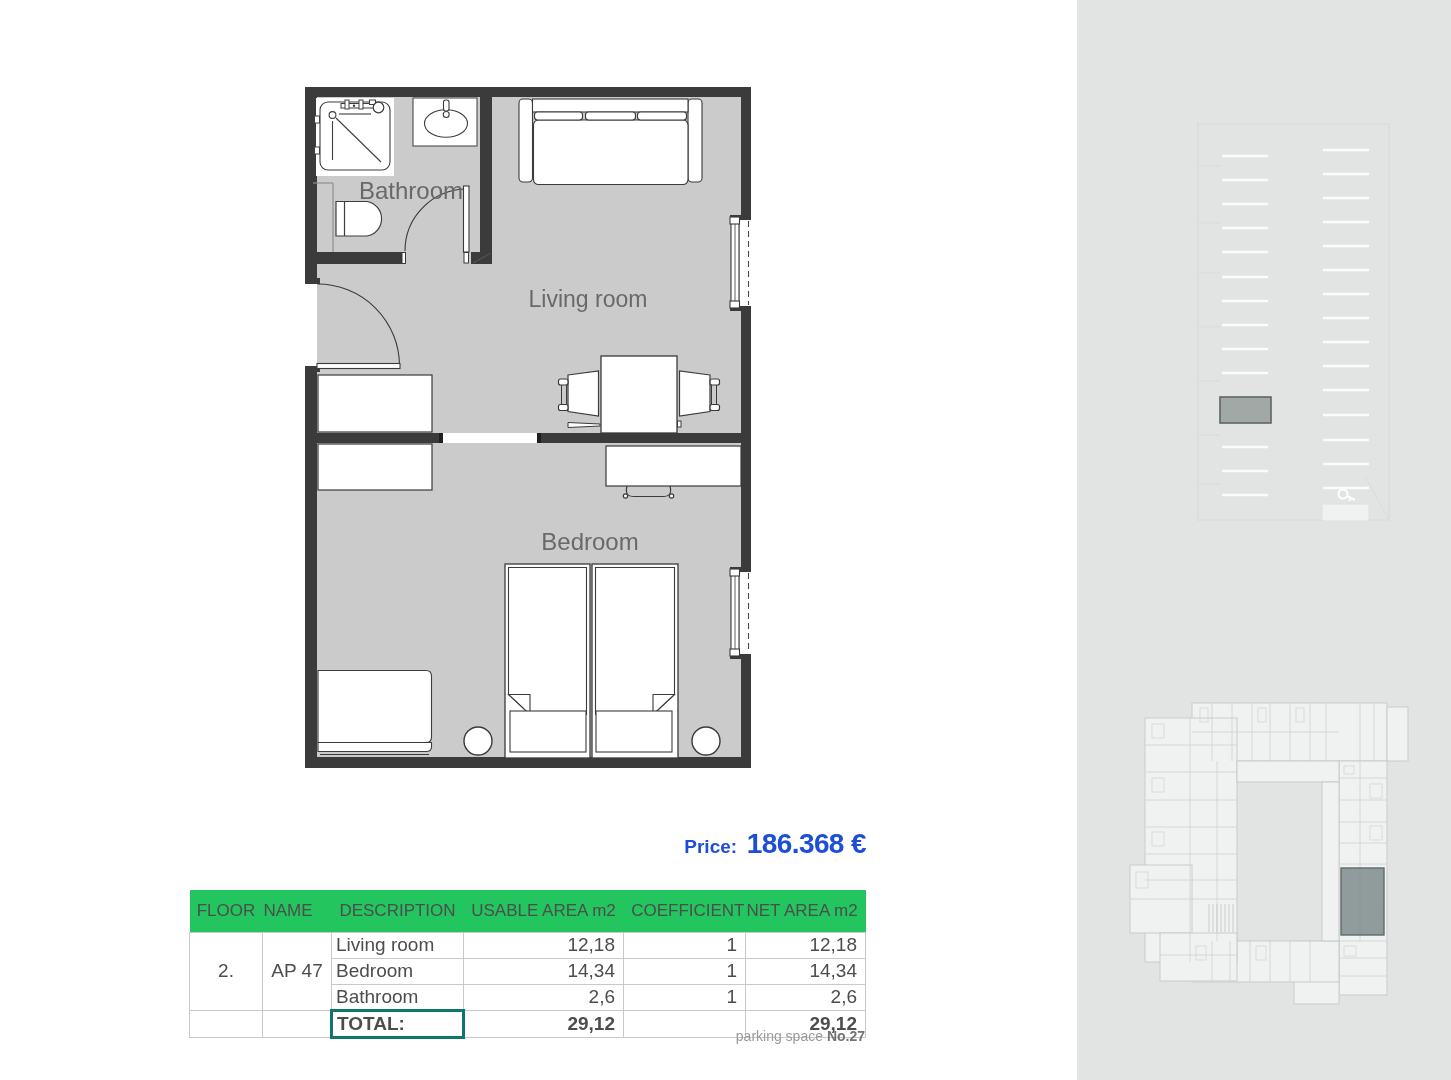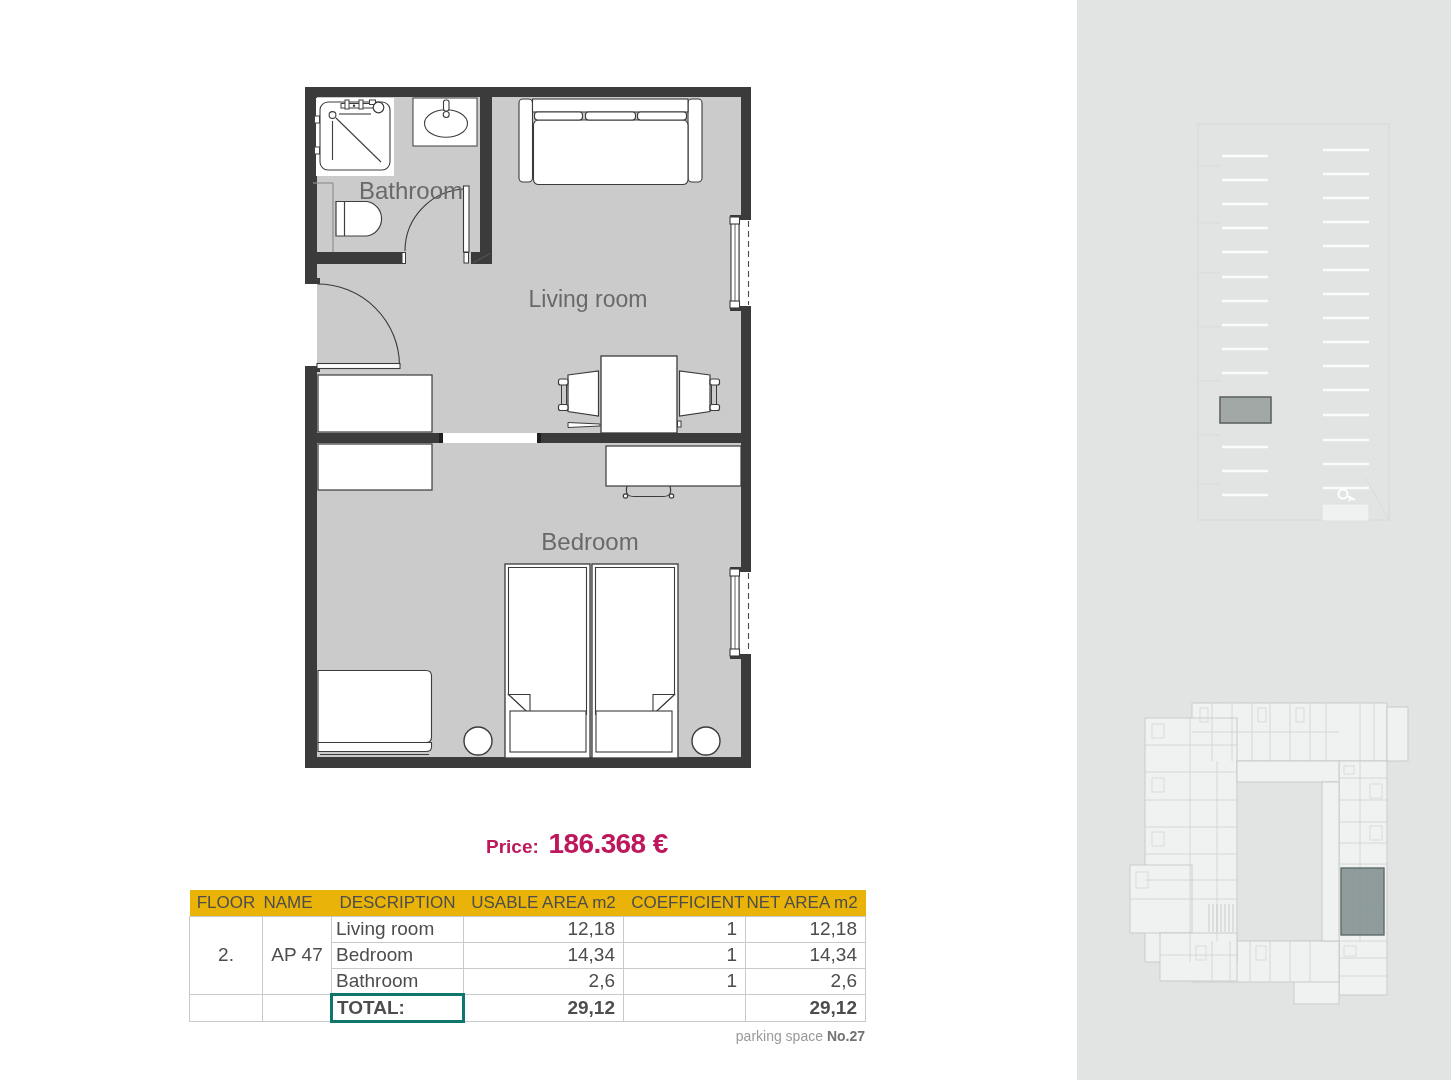--- a/index.html
+++ b/index.html
@@ -359,37 +359,37 @@
 
   <circle cx="706" cy="741" r="14" fill="#ffffff" stroke="#3b3b3b" stroke-width="1.4"></circle>
 
   <text x="411" y="199" font-size="24" fill="#696969" text-anchor="middle">Bathroom</text>
 
   <text x="588" y="307" font-size="23" fill="#696969" text-anchor="middle">Living room</text>
 
   <text x="590" y="550" font-size="24" fill="#696969" text-anchor="middle">Bedroom</text>
 </svg>
 
-<div class="abs" style="left:486px;top:828px;width:400px;text-align:left;color:#be185d;">
+<div class="abs" style="left:466px;top:828px;width:400px;text-align:right;color:#1d4ed8;">
   <span style="font-size:19px;font-weight:bold;">Price:&nbsp;</span>
   <span style="font-size:28px;font-weight:bold;letter-spacing:-0.6px;">186.368 €</span>
 </div>
 
 <div class="abs" style="left:189px;top:890px;width:676px;">
 <table style="width:676px;border-collapse:collapse;font-size:19px;color:#4d4d4d;table-layout:fixed;">
   <colgroup>
     <col style="width:73px">
           <col style="width:69px">
           <col style="width:132px">
     <col style="width:160px">
           <col style="width:122px">
           <col style="width:120px">
   </colgroup>
   <tbody>
-          <tr style="background:#eab308;height:26px;font-size:17px;">
+          <tr style="background:#22c55e;height:42px;font-size:17px;">
     <td style="text-align:center;">FLOOR</td>
     <td style="text-align:left;">NAME</td>
     <td style="text-align:center;">DESCRIPTION</td>
     <td style="text-align:center;">USABLE AREA m2</td>
     <td style="text-align:right;">COEFFICIENT</td>
     <td style="text-align:left;">NET AREA m2</td>
   </tr>
   <tr style="height:26px;">
     <td rowspan="3" style="border:1px solid #c9c9c9;text-align:center;">2.</td>
     <td rowspan="3" style="border:1px solid #c9c9c9;text-align:center;">AP 47</td>

